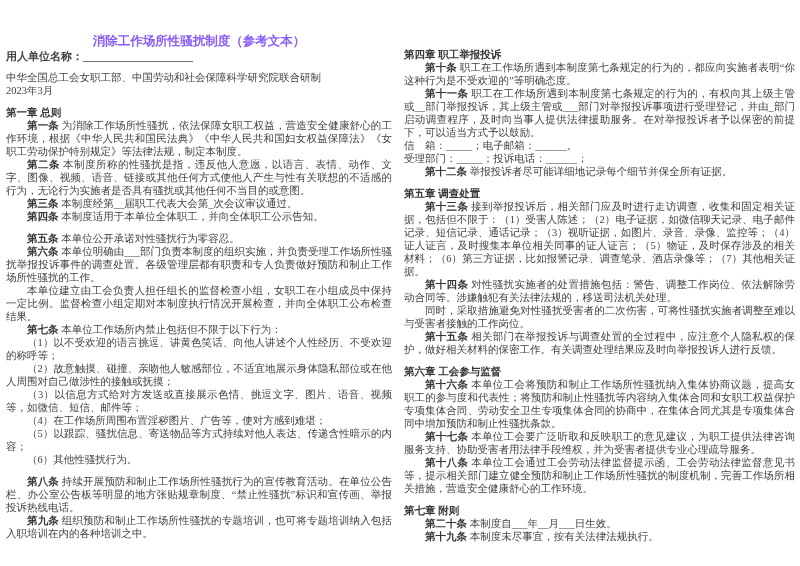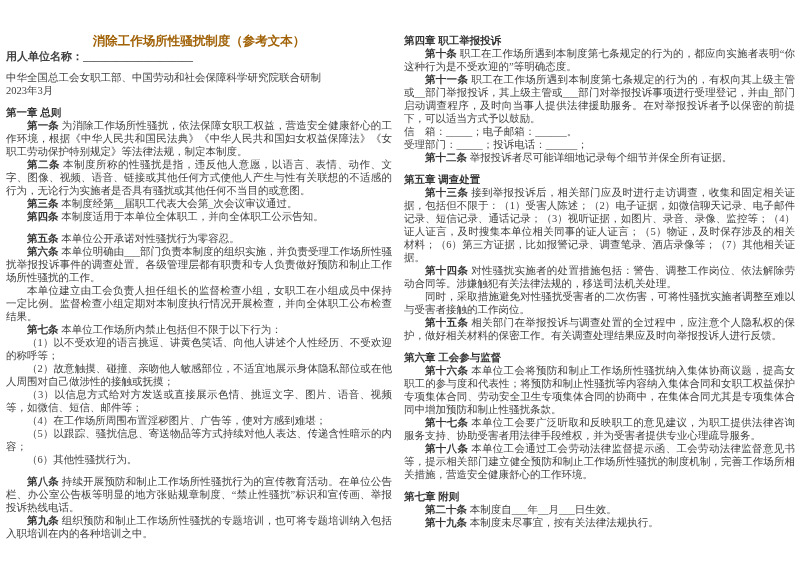--- a/index.html
+++ b/index.html
@@ -4,22 +4,22 @@
 <style>
   html,body{margin:0;padding:0;}
   body{width:800px;height:566px;background:#ffffff;overflow:hidden;}
   .page{
     position:relative;width:800px;height:566px;background:#ffffff;
     font-family:"Liberation Serif","DejaVu Serif",serif;
     color:#3f3f3f;font-size:10.5px;line-height:13px;
   }
   .col{position:absolute;top:0;}
   .col-left{left:6px;top:34px;width:386px;}
-  .col-right{left:404px;top:34px;width:391px;}
-  .doc-title{font-size:12.5px;font-weight:bold;text-align:center;color:#a16207;line-height:15px;}
+  .col-right{left:404px;top:48px;width:391px;}
+  .doc-title{font-size:12.5px;font-weight:bold;text-align:center;color:#8b5cf6;line-height:15px;}
   .employer{font-weight:bold;font-size:11px;line-height:15px;margin-bottom:7px;}
   .meta-line{text-indent:0;line-height:13px;}
   .meta-gap{height:9px;}
   p{margin:0;text-align:justify;}
   p.chapter{font-weight:bold;color:#353535;text-indent:0;}
   p.article,p.para{text-indent:21px;}
   p.flush{text-indent:0;}
   .lead{font-weight:bold;color:#353535;}
   .spacer{height:9px;}
 </style>

